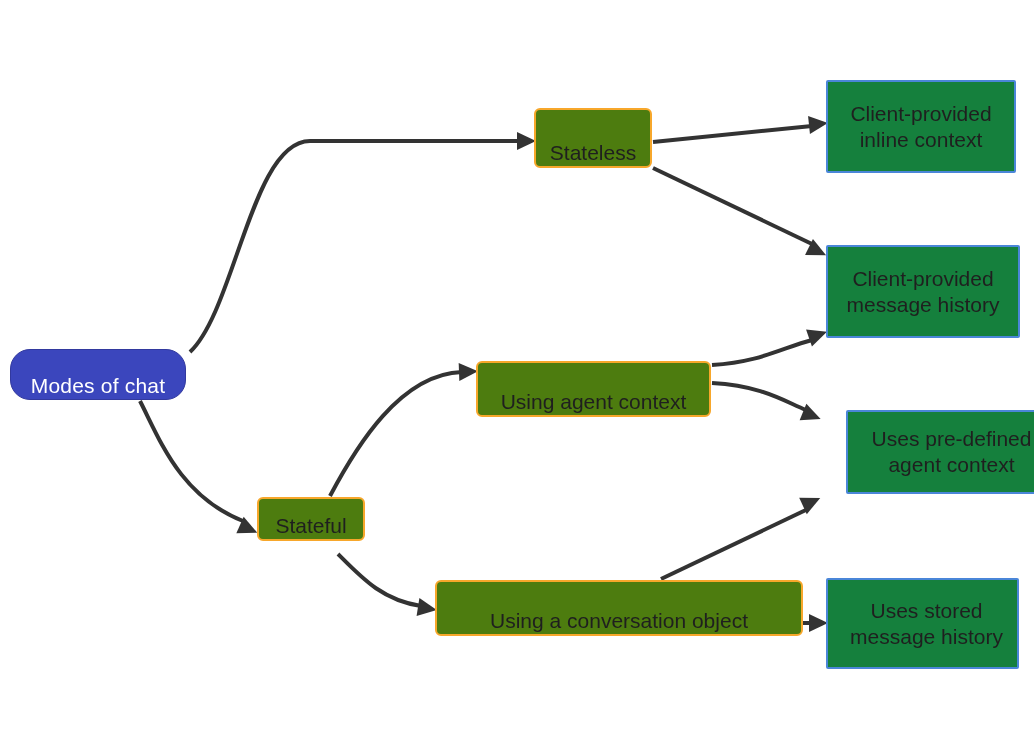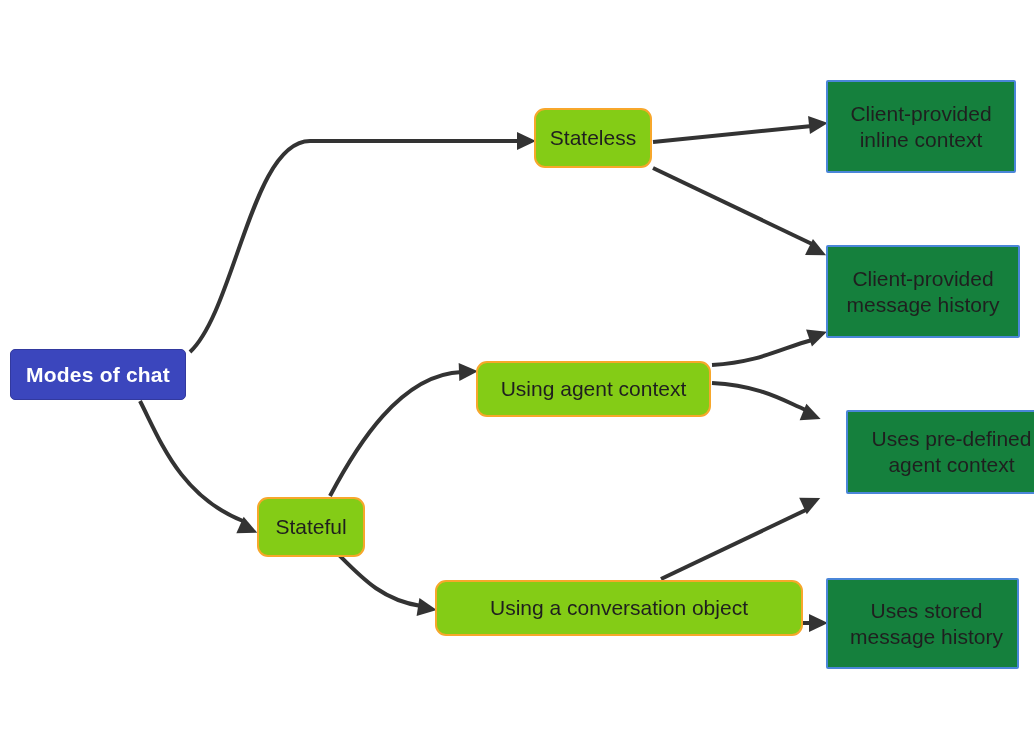--- a/index.html
+++ b/index.html
@@ -41,31 +41,33 @@
     align-items: center;
     justify-content: center;
     text-align: center;
     line-height: 1.22;
     color: #1f1f1f;
     white-space: pre-line;
   }
   .node-root {
     background: #3b46bd;
     border: 1px solid #32399e;
-    border-radius: 5px;
+    border-radius: 20px;
     color: #ffffff;
-    font-weight: bold;
+    font-weight: normal;
     font-size: 21px;
     letter-spacing: 0.2px;
+    align-items: flex-end;
   }
   .node-branch {
-    background: #84cc16;
+    background: #4d7c0f;
     border: 2px solid #f7a72b;
-    border-radius: 11px;
+    border-radius: 6px;
     font-size: 21px;
+    align-items: flex-end;
   }
   .node-leaf {
     background: #15803d;
     border: 2px solid #4a86d8;
     border-radius: 2px;
     font-size: 21px;
   }
 </style>
 </head>
 <body>
@@ -95,21 +97,21 @@
         <polygon points="0,-9 19,0 0,9" fill="#333333" transform="translate(809,338) rotate(-19)"></polygon>
         <polygon points="0,-9 19,0 0,9" fill="#333333" transform="translate(803,412) rotate(22)"></polygon>
         <polygon points="0,-9 19,0 0,9" fill="#333333" transform="translate(803,506) rotate(-25)"></polygon>
         <polygon points="0,-9 19,0 0,9" fill="#333333" transform="translate(809,623) rotate(0)"></polygon>
       </g>
   </svg>
 
   <div id="node-layer">
       <div class="node-box node-root" style="left: 10px; top: 349px; width: 176px; height: 51px;"><span>Modes of chat</span></div>
       <div class="node-box node-branch" style="left: 534px; top: 108px; width: 118px; height: 60px;"><span>Stateless</span></div>
-      <div class="node-box node-branch" style="left: 257px; top: 497px; width: 108px; height: 60px;"><span>Stateful</span></div>
+      <div class="node-box node-branch" style="left: 257px; top: 497px; width: 108px; height: 44px;"><span>Stateful</span></div>
       <div class="node-box node-branch" style="left: 476px; top: 361px; width: 235px; height: 56px;"><span>Using agent context</span></div>
       <div class="node-box node-branch" style="left: 435px; top: 580px; width: 368px; height: 56px;"><span>Using a conversation object</span></div>
       <div class="node-box node-leaf" style="left: 826px; top: 80px; width: 190px; height: 93px;"><span>Client-provided
 inline context</span></div>
       <div class="node-box node-leaf" style="left: 826px; top: 245px; width: 194px; height: 93px;"><span>Client-provided
 message history</span></div>
       <div class="node-box node-leaf" style="left: 819px; top: 410px; width: 211px; height: 84px; margin-left: 27px;"><span>Uses pre-defined
 agent context</span></div>
       <div class="node-box node-leaf" style="left: 826px; top: 578px; width: 193px; height: 91px; padding-left: 8px;"><span>Uses stored
 message history</span></div>

